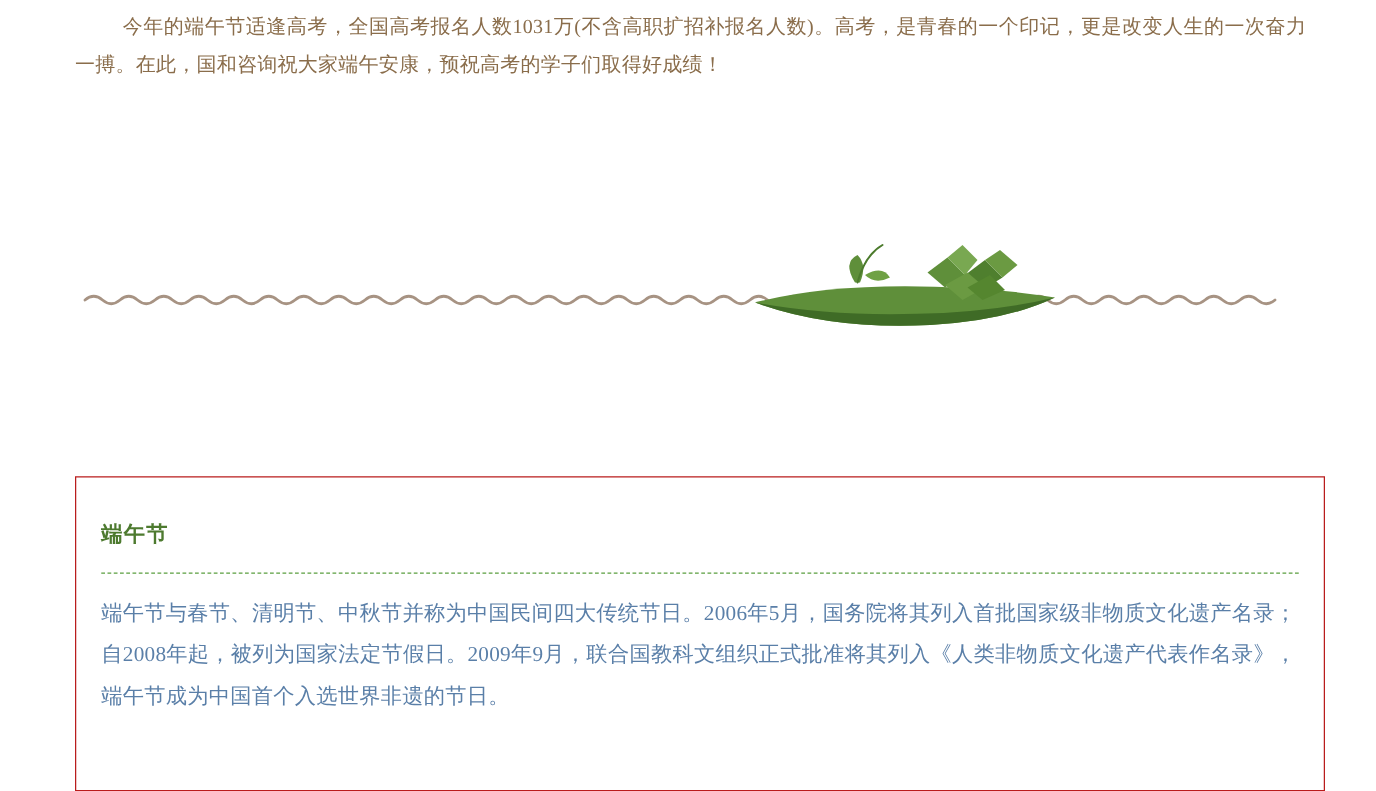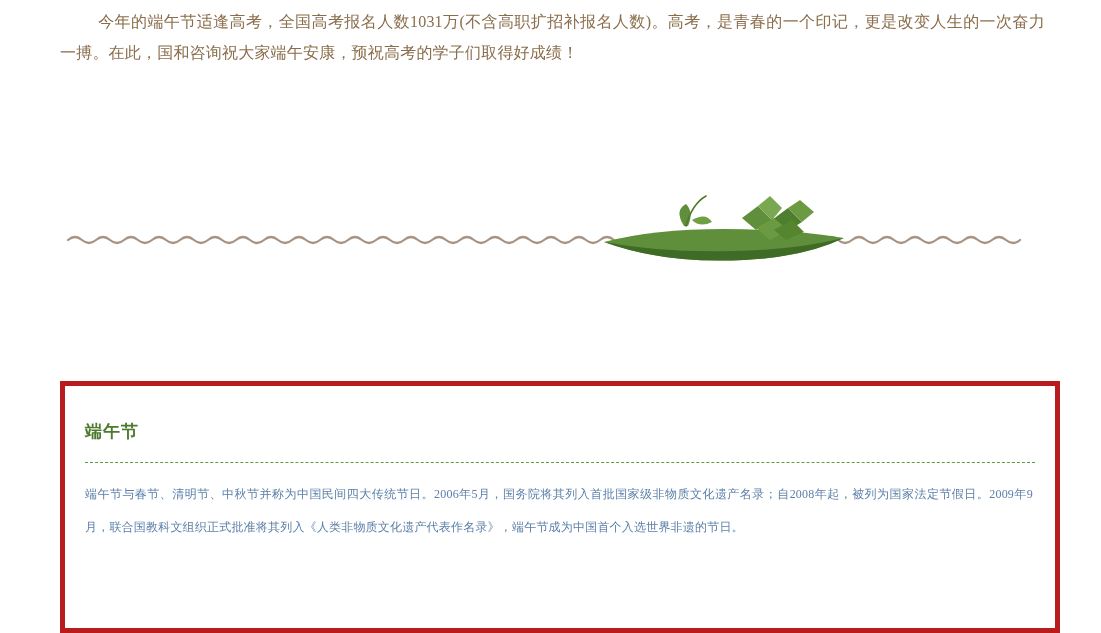--- a/index.html
+++ b/index.html
@@ -45,21 +45,21 @@
     display: block;
   }
 
   
   .card {
     position: absolute;
     left: 60px;
     top: 381px;
     width: 1000px;
     height: 252px;
-    border: 5px solid #b91c1c;
+    border: 1px solid #b91c1c;
     box-sizing: border-box;
     background: #ffffff;
   }
   .card-title {
     position: absolute;
     left: 20px;
     top: 34px;
     font-size: 17px;
     font-weight: bold;
     color: #4d7a2f;
@@ -71,21 +71,21 @@
     right: 20px;
     top: 76px;
     height: 0;
     border-top: 1px dashed #5a9e3f;
   }
   .card-body {
     position: absolute;
     left: 20px;
     right: 22px;
     top: 92px;
-    font-size: 12px;
+    font-size: 17px;
     line-height: 33px;
     color: #5a7fa8;
     text-align: justify;
     text-justify: inter-ideograph;
     letter-spacing: 0.2px;
   }
 </style>
 </head>
 <body>
 

